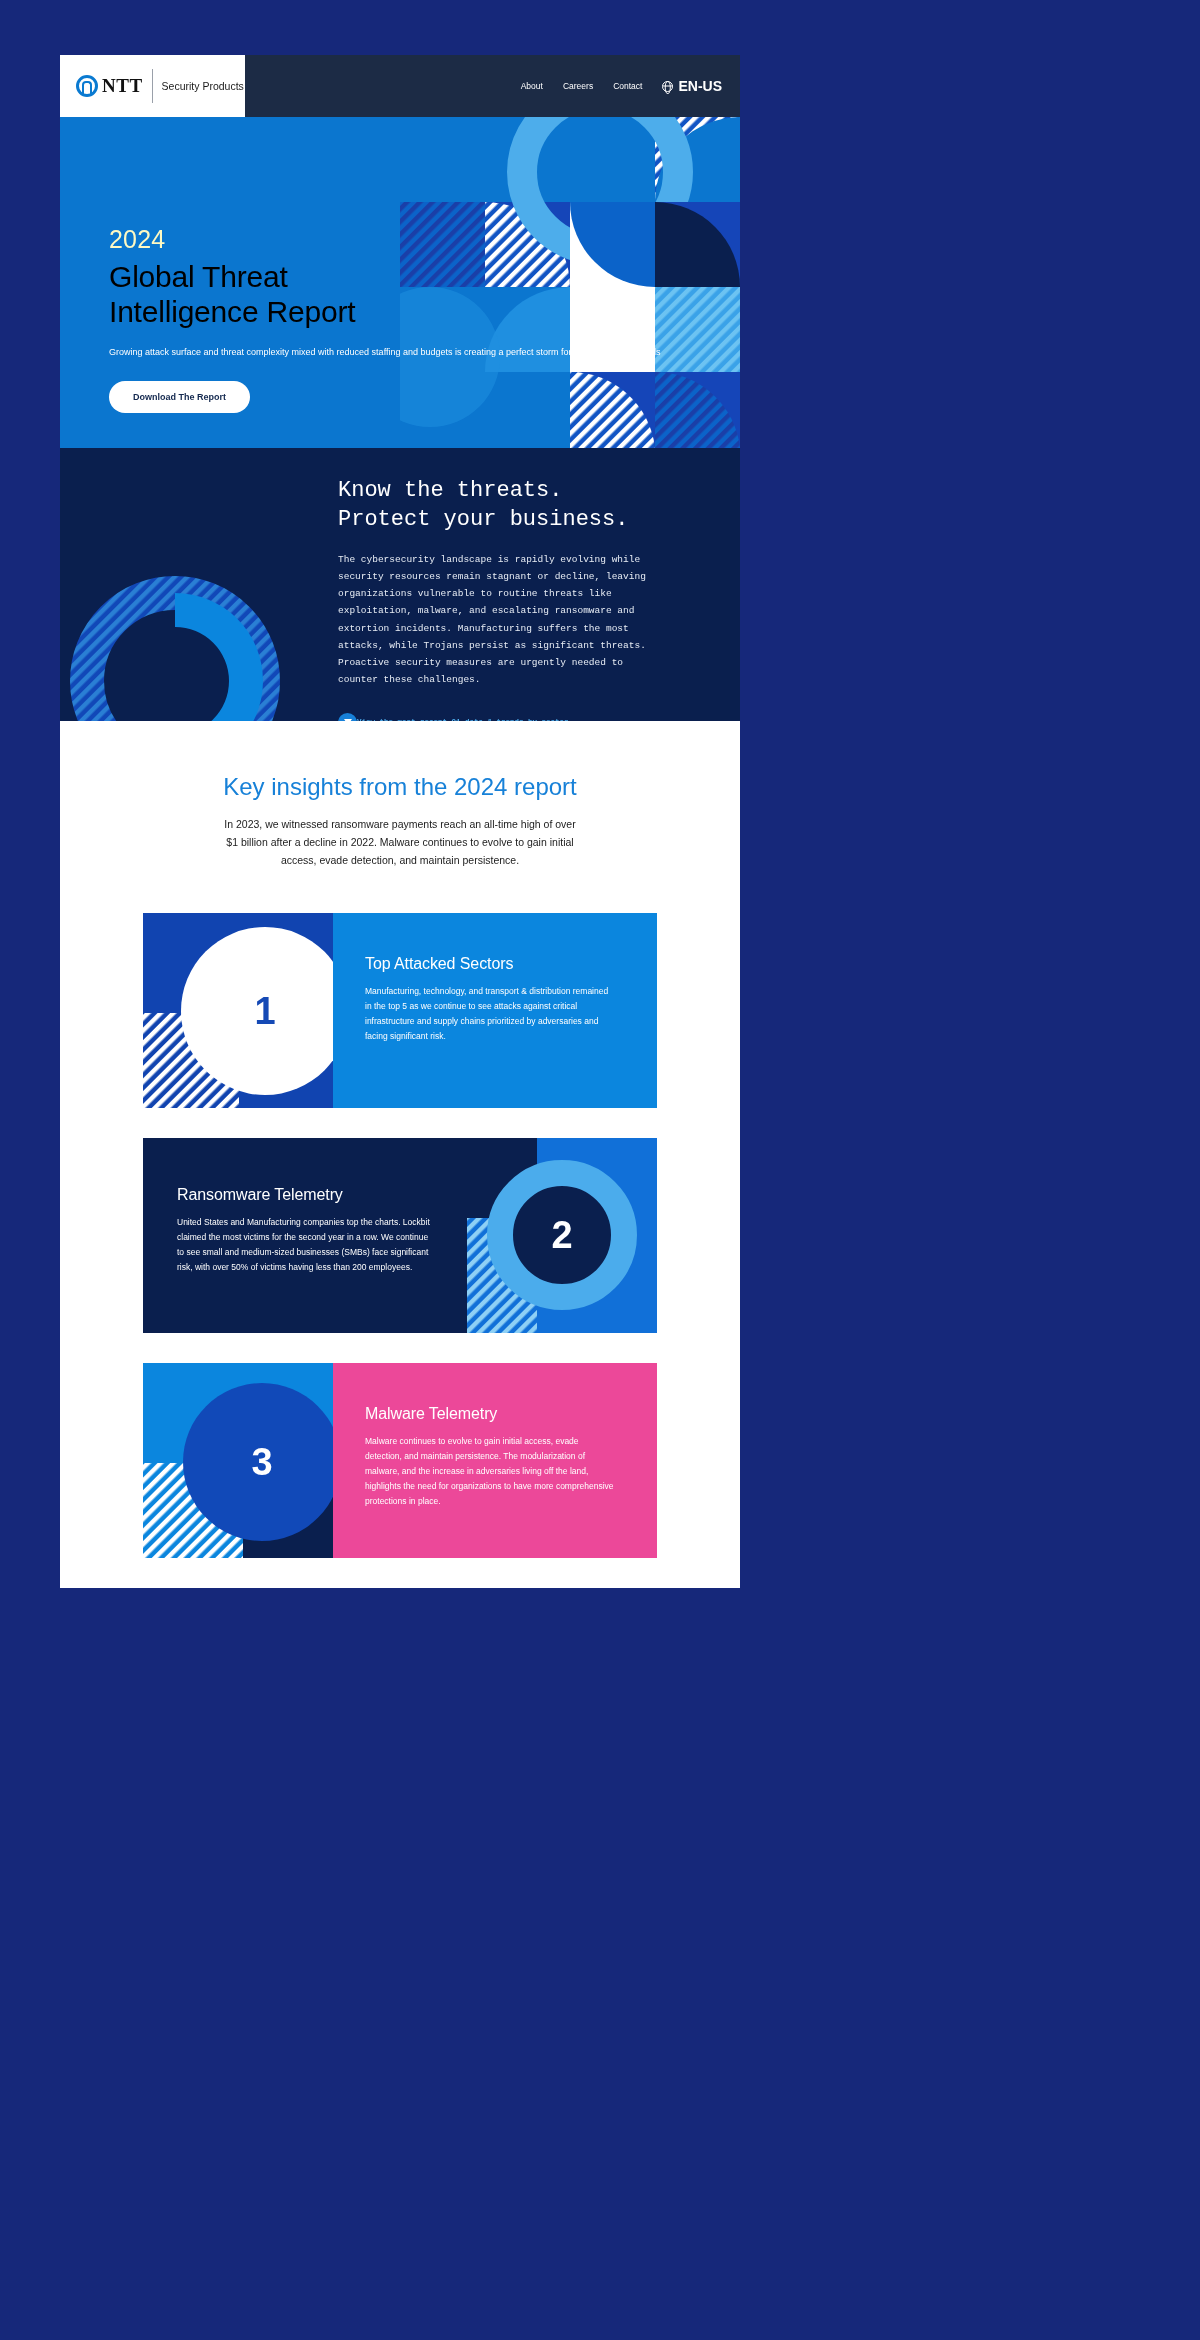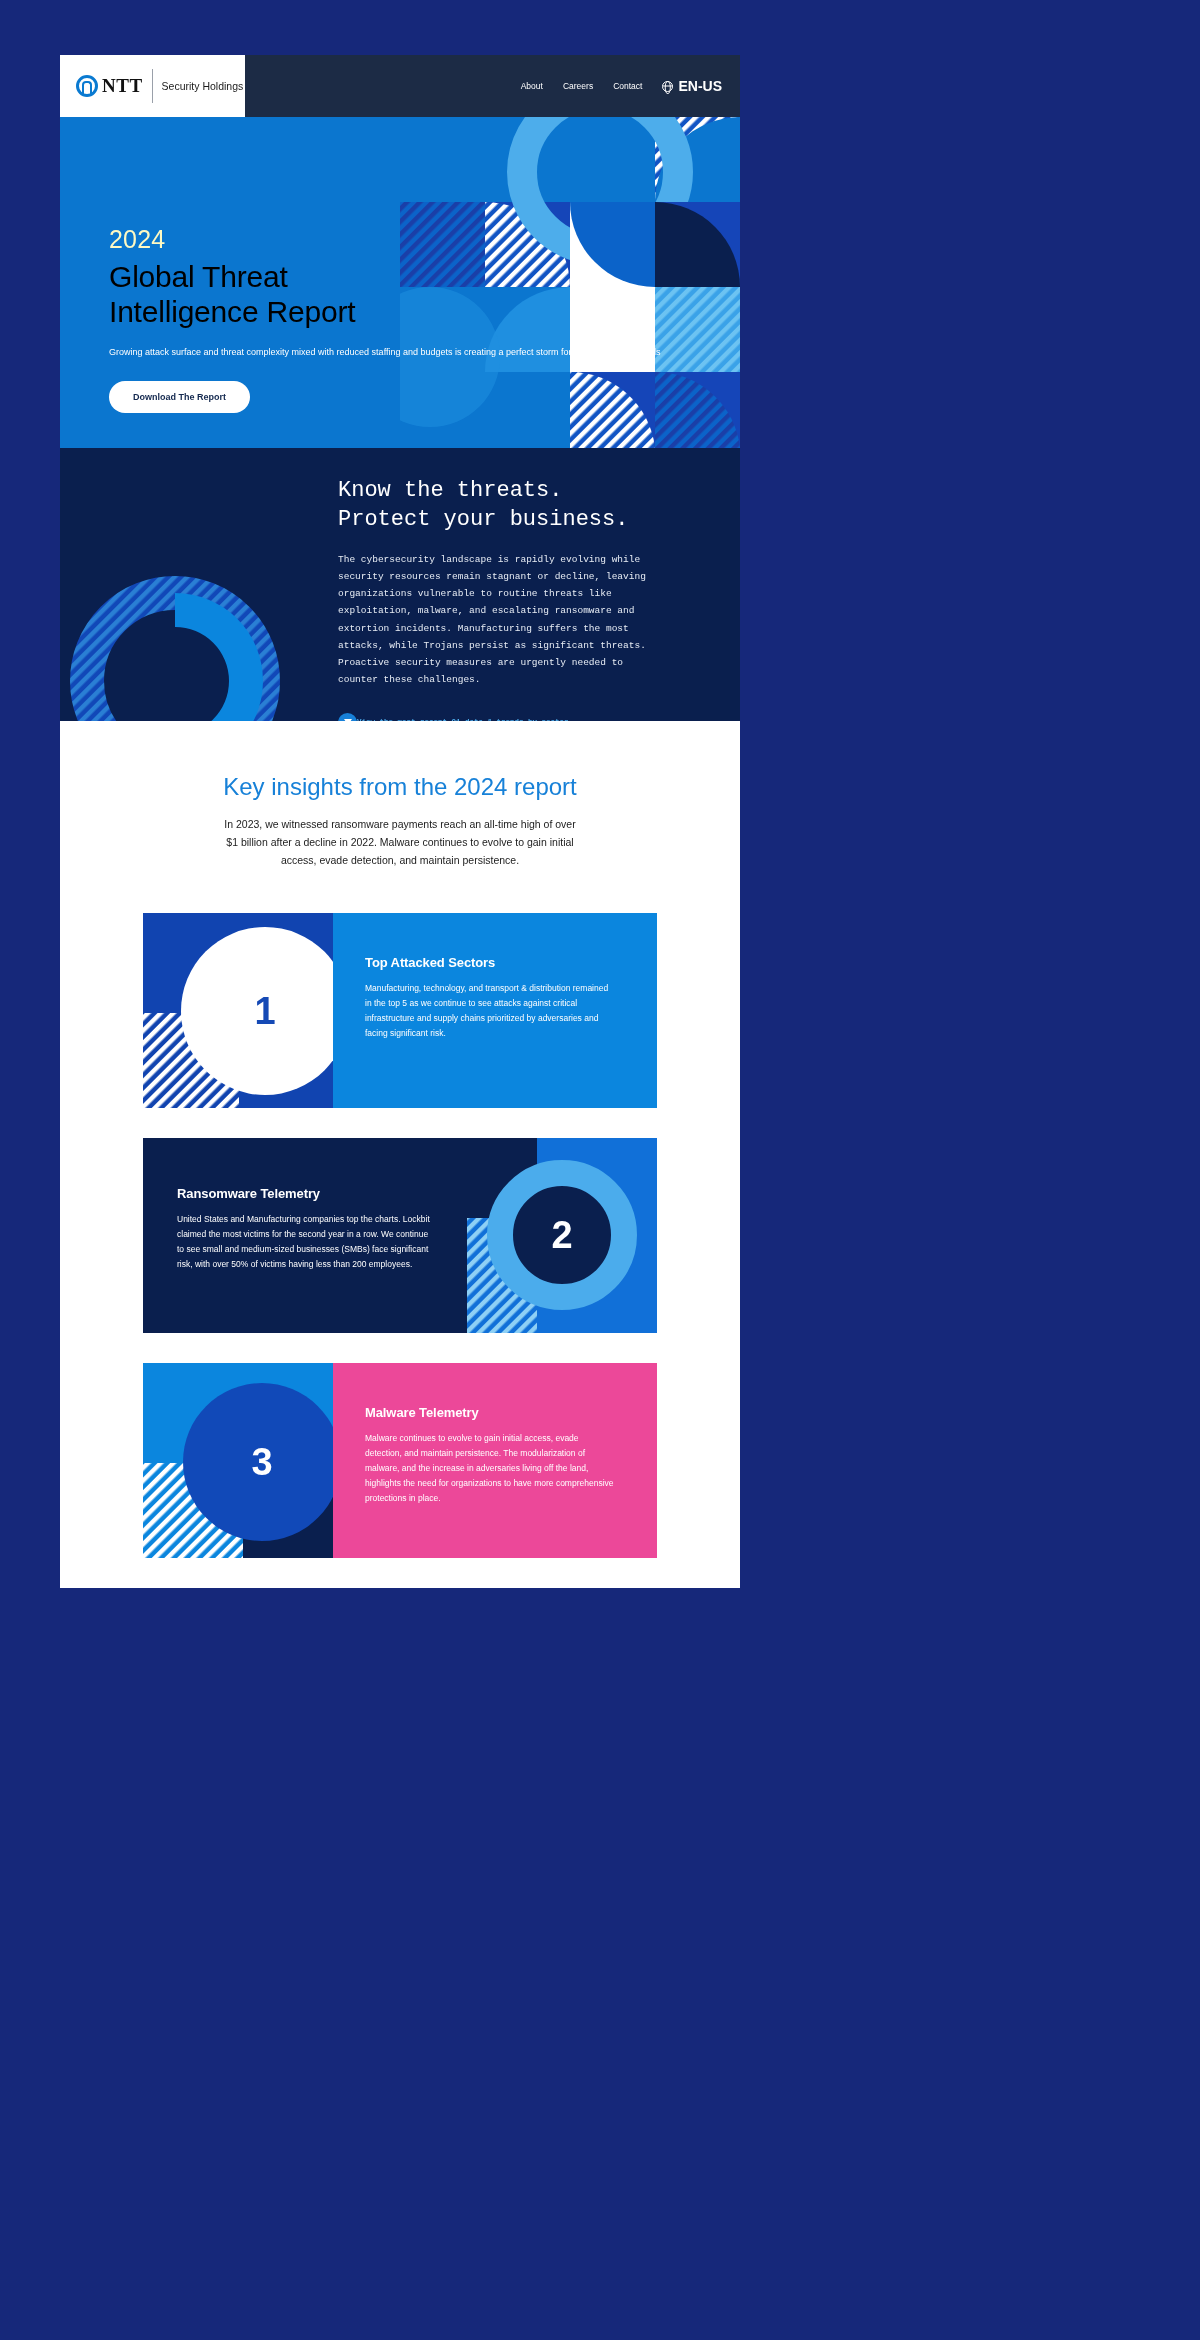--- a/index.html
+++ b/index.html
@@ -273,22 +273,22 @@
     position: relative;
     width: 190px;
     flex: none;
     overflow: hidden;
   }
   .card-content {
     flex: 1;
     padding: 42px 40px 0 32px;
   }
   .card-heading {
-    font-size: 13px;
-    font-weight: 700;
+    font-size: 16px;
+    font-weight: 400;
     color: #ffffff;
     letter-spacing: -0.1px;
   }
   .card-text {
     margin-top: 11px;
     font-size: 8.5px;
     line-height: 1.75;
     color: #ffffff;
   }
   .badge {
@@ -337,21 +337,21 @@
 <div class="page">
   <div class="frame">
 
     <div class="header">
       <div class="logo-block">
         <div class="ntt-mark">
           <div class="ntt-ring"></div>
           <div class="ntt-text">NTT</div>
         </div>
         <div class="logo-divider"></div>
-        <div class="logo-sub">Security Holdings</div>
+        <div class="logo-sub">Security Products</div>
       </div>
 
 
       <div class="nav-util">
         <div class="nav-link">About</div>
         <div class="nav-link">Careers</div>
         <div class="nav-link">Contact</div>
         <div class="nav-link">
           <span class="globe"></span>
           <span class="locale">EN-US</span>

